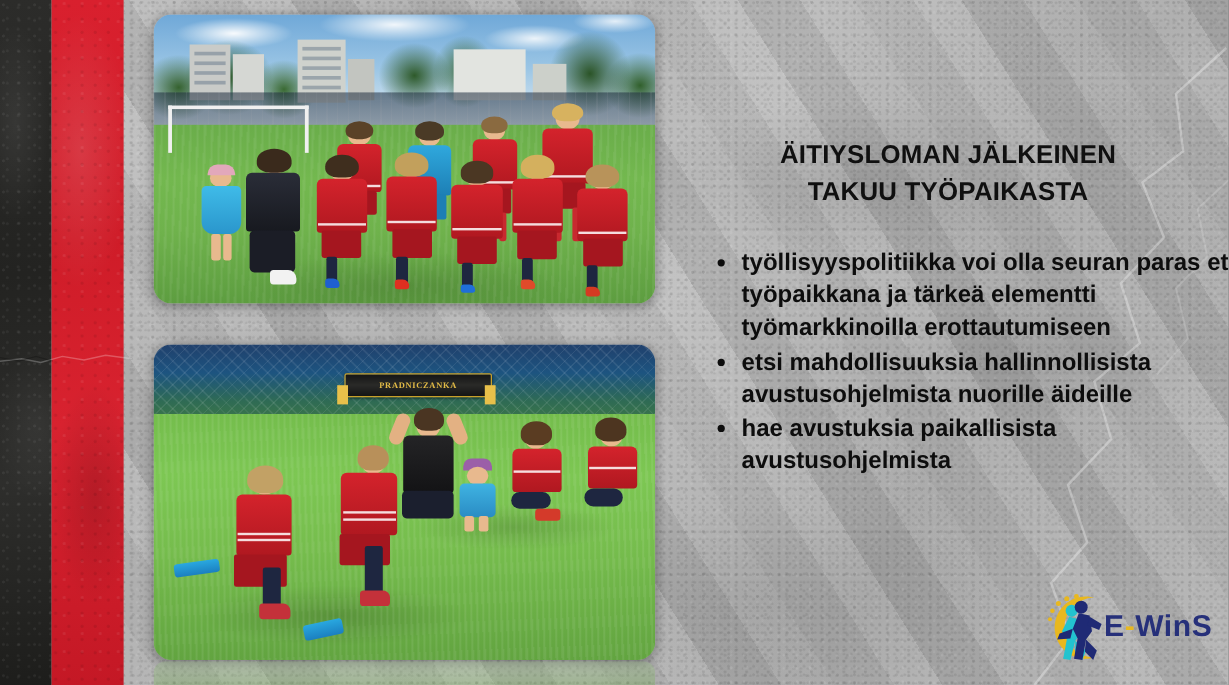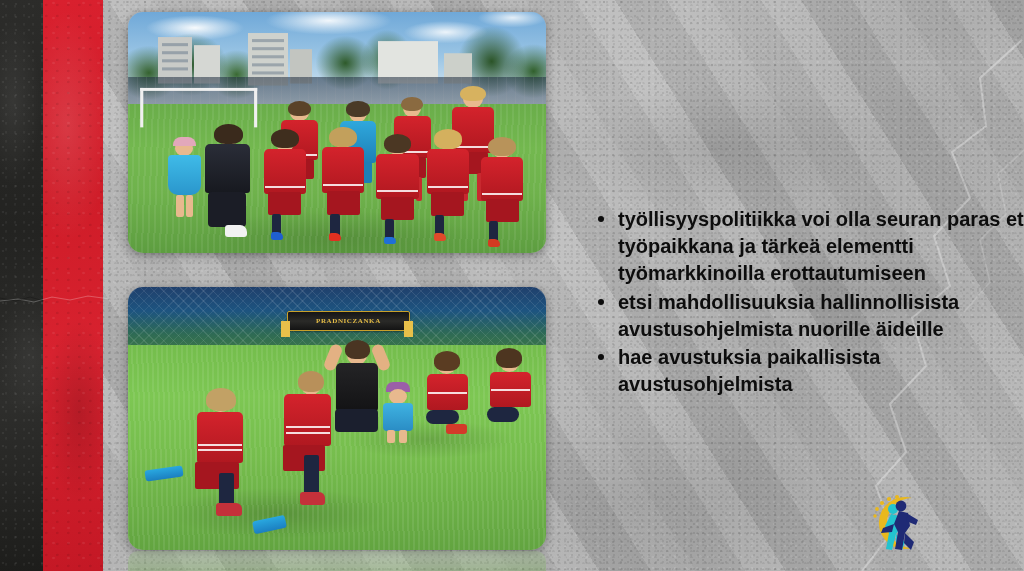--- a/index.html
+++ b/index.html
@@ -543,20 +543,24 @@
       <div class="bottle" style="left:30%;top:88%;width:8%;height:5%;transform:rotate(-12deg);"></div>
       <div class="bottle" style="left:4%;top:69%;width:9%;height:4%;transform:rotate(-8deg);"></div>
       <div style="position:absolute;left:76%;top:52%;width:5%;height:4%;background:#d43a2a;border-radius:3px;"></div>
     </div>
   </div>
 
   <div class="photo-reflection">
     <div style="position:absolute;inset:0;background:linear-gradient(180deg,#6aa845,#9ec48a);"></div>
   </div>
 
+  <div class="title">
+    <div>ÄITIYSLOMAN JÄLKEINEN</div>
+    <div>TAKUU TYÖPAIKASTA</div>
+  </div>
 
   <ul class="bullets">
     <li>työllisyyspolitiikka voi olla seuran paras etu työpaikkana ja tärkeä elementti työmarkkinoilla erottautumiseen</li>
     <li>etsi mahdollisuuksia hallinnollisista avustusohjelmista nuorille äideille</li>
     <li>hae avustuksia paikallisista avustusohjelmista</li>
   </ul>
 
   <div class="logo">
     <svg style="position:absolute;left:0;top:0;width:58px;height:62px;" viewBox="0 0 58 62">
 
@@ -578,15 +582,16 @@
       </g>
 
       <g fill="#1f2a75">
         <circle cx="33" cy="14" r="5.4"></circle>
         <path d="M31,19 L40,21 L42,34 L37,41 L34,58 L27,57 L30,40 L26,32 Z"></path>
         <path d="M40,22 L50,28 L48,33 L38,29 Z"></path>
         <path d="M26,32 L15,36 L13,41 L24,40 Z"></path>
         <path d="M37,41 L46,50 L43,58 L36,51 Z"></path>
       </g>
     </svg>
+    <div class="logo-text"><span>E</span><span class="logo-dash">-</span><span>WinS</span></div>
   </div>
 
 </div>
 
 </body></html>

